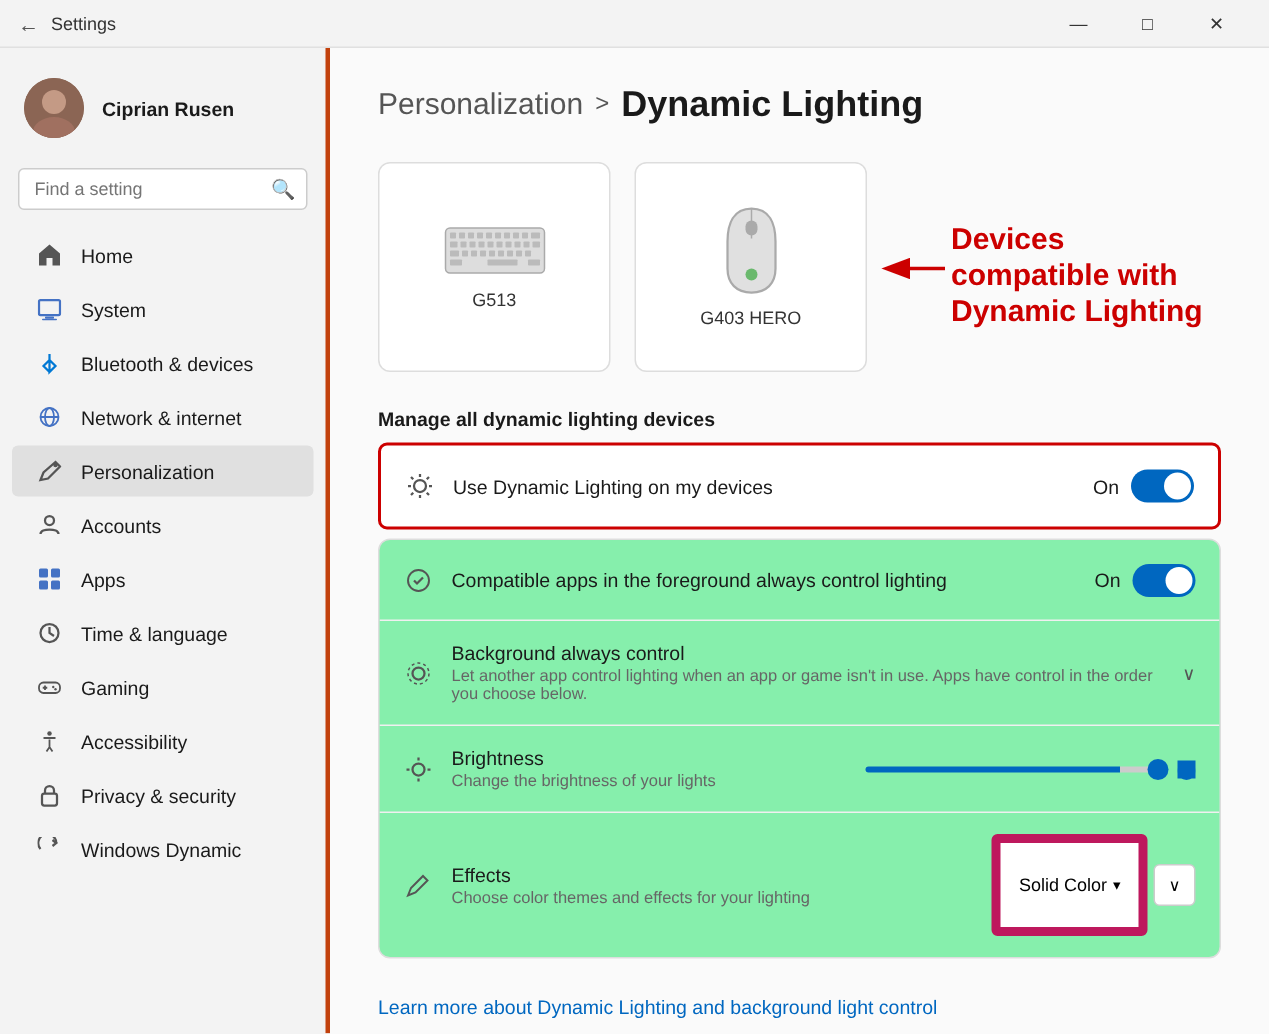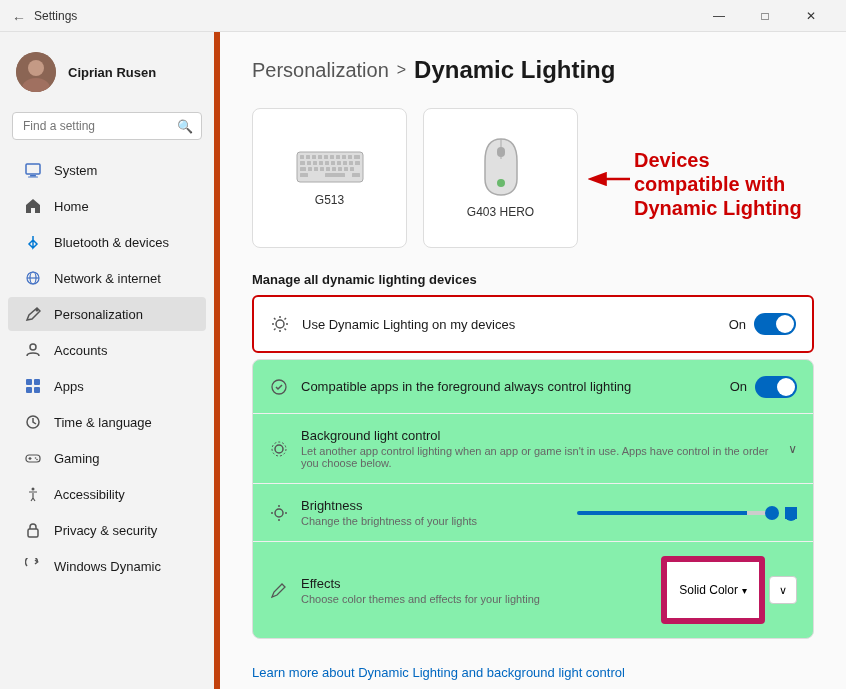--- a/index.html
+++ b/index.html
@@ -29,21 +29,21 @@
 
     
     .sidebar {
       width: 220px;
       background: #f3f3f3;
       flex-shrink: 0;
       display: flex;
       flex-direction: column;
       padding: 8px 0;
       overflow-y: auto;
-      border-right: 6px solid #c2410c;
+      border-right: 3px solid #c2410c;
     }
     .user-profile {
       display: flex; align-items: center; padding: 12px 16px 16px 16px; gap: 12px;
     }
     .avatar {
       width: 40px; height: 40px; border-radius: 50%; background: #8b6654;
       overflow: hidden; flex-shrink: 0;
       display: flex; align-items: center; justify-content: center;
       font-size: 18px; color: white;
     }
@@ -193,35 +193,35 @@
       </div>
     </div>
 
     <div class="search-box">
       <input type="text" placeholder="Find a setting" style="">
       <button class="search-icon-btn">🔍</button>
     </div>
 
     <div class="nav-item">
       <span class="nav-icon">
+        <svg width="16" height="16" viewBox="0 0 16 16" fill="none">
+            <path d="M8 1L1 7v8h5v-5h4v5h5V7z" fill="#555"></path>
+          </svg>
+      </span>
+      <span>Home</span>
+    </div>
+    <div class="nav-item">
+      <span class="nav-icon">
         <svg width="16" height="16" viewBox="0 0 16 16">
             <rect x="1" y="2" width="14" height="10" rx="1" fill="none" stroke="#4472C4" stroke-width="1.5"></rect>
             <rect x="5" y="13" width="6" height="1.5" rx="0.5" fill="#4472C4"></rect>
             <rect x="3" y="14.5" width="10" height="1" rx="0.5" fill="#4472C4"></rect>
           </svg>
       </span>
       <span>System</span>
-    </div>
-    <div class="nav-item">
-      <span class="nav-icon">
-        <svg width="16" height="16" viewBox="0 0 16 16" fill="none">
-            <path d="M8 1L1 7v8h5v-5h4v5h5V7z" fill="#555"></path>
-          </svg>
-      </span>
-      <span>Home</span>
     </div>
     <div class="nav-item">
       <span class="nav-icon">
         <svg width="16" height="16" viewBox="0 0 16 16">
             <path d="M8 2v12l4-4-4-4m0 8l-4-4 4-4" stroke="#0078d4" stroke-width="1.5" fill="none"></path>
           </svg>
       </span>
       <span>Bluetooth &amp; devices</span>
     </div>
     <div class="nav-item">
@@ -433,21 +433,21 @@
       </div>
 
       <div class="setting-row">
         <span class="setting-icon">
           <svg width="18" height="18" viewBox="0 0 18 18">
               <circle cx="9" cy="9" r="4" fill="none" stroke="#555" stroke-width="1.5"></circle>
               <circle cx="9" cy="9" r="7" fill="none" stroke="#555" stroke-width="1" stroke-dasharray="2 2"></circle>
             </svg>
         </span>
         <div class="setting-text">
-          <div class="setting-title">Background light control</div>
+          <div class="setting-title">Background always control</div>
           <div class="setting-desc">Let another app control lighting when an app or game isn't in use. Apps have control in the order you choose below.</div>
         </div>
         <div class="setting-control">
           <span class="chevron-down">∨</span>
         </div>
       </div>
 
       <div class="setting-row">
         <span class="setting-icon">
           <svg width="18" height="18" viewBox="0 0 18 18">

